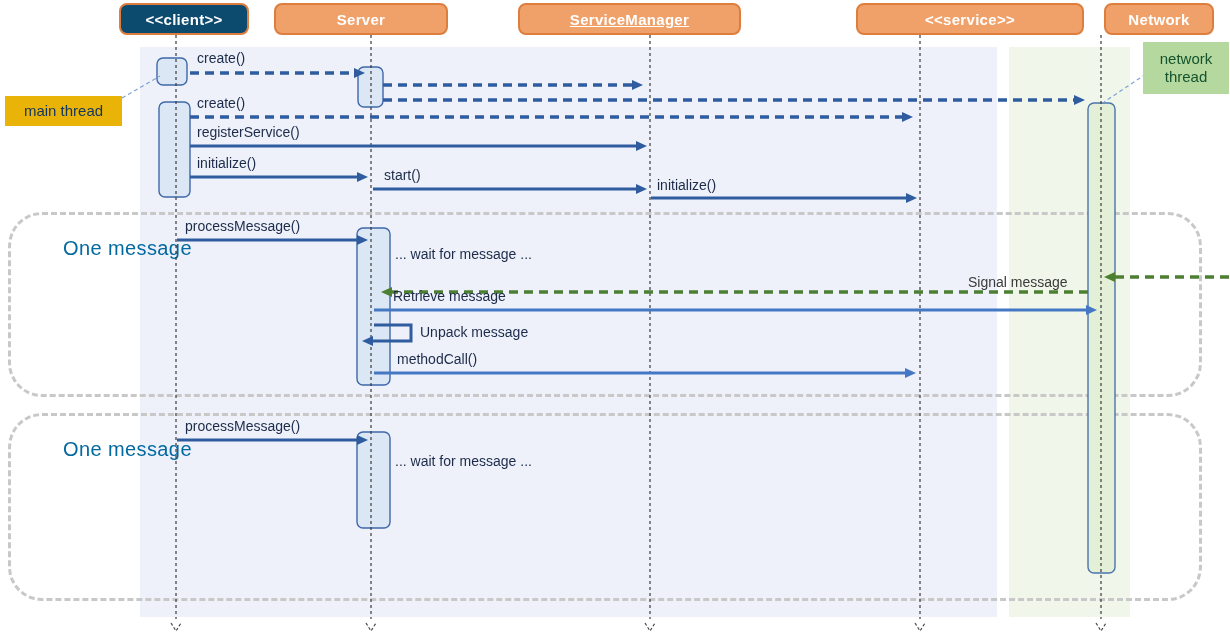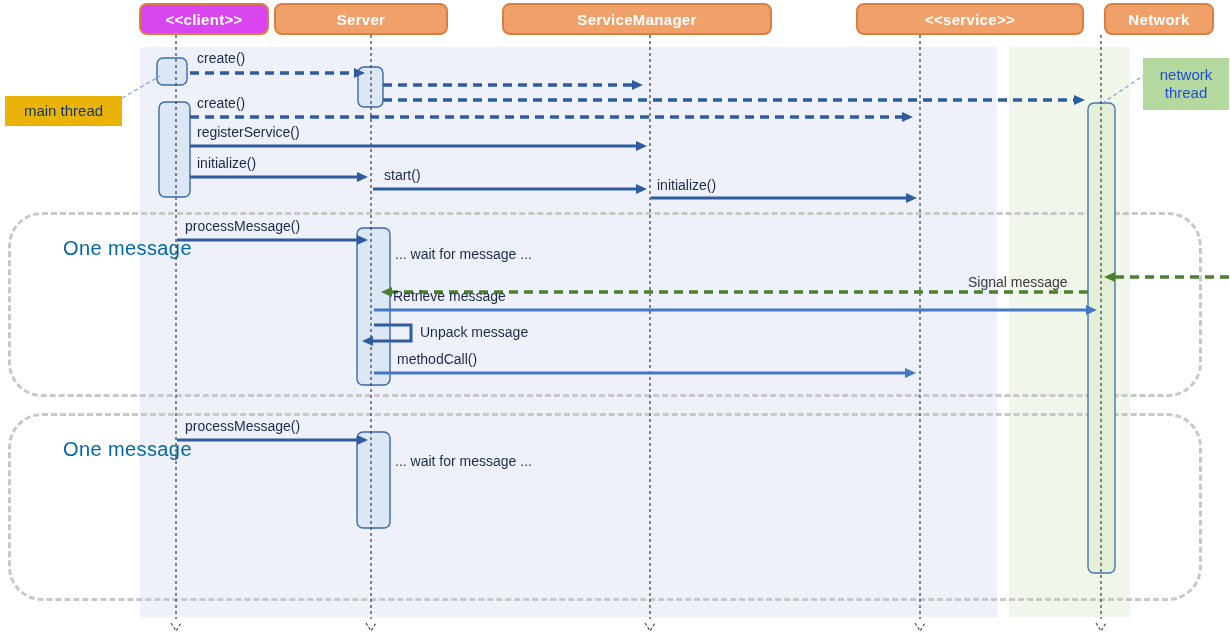--- a/index.html
+++ b/index.html
@@ -15,21 +15,21 @@
   }
   .group-label{
     position:absolute;left:52px;top:22px;font-size:20px;color:#0369a1;letter-spacing:.4px;
   }
   .participant{
     position:absolute;top:3px;height:32px;box-sizing:border-box;
     border:2px solid #dd7e3e;border-radius:8px;background:#f0a169;
     color:#ffffff;font-size:15px;font-weight:700;letter-spacing:.3px;
     display:flex;align-items:center;justify-content:center;
   }
-  .participant.gray{background:#d946ef;margin-left:20px;}
+  .participant.gray{background:#0c4a6e;}
   .note{
     position:absolute;display:flex;align-items:center;justify-content:center;
     text-align:center;font-size:15px;line-height:1.2;
   }
   svg text.mlabel{font-family:"Liberation Sans",sans-serif;font-size:14px;fill:#1c2b4a;}
   svg text.mlabel.plain{fill:#3a3a3a;}
 </style>
 </head>
 <body>
 
@@ -106,21 +106,21 @@
       <polygon points="362,341 373,336 373,346" fill="#2e5c9e"></polygon>
       <text x="420" y="337" class="mlabel">Unpack message</text>
       <text x="395" y="259" class="mlabel">... wait for message ...</text>
       <text x="395" y="466" class="mlabel">... wait for message ...</text>
       <line x1="122" y1="98" x2="160" y2="76" stroke="#7ba3d4" stroke-width="1.2" stroke-dasharray="4 3"></line>
       <line x1="1146" y1="74" x2="1104" y2="102" stroke="#7ba3d4" stroke-width="1.2" stroke-dasharray="4 3"></line>
     </svg>
   <div id="participants">
       <div class="participant gray" style="left: 119px; width: 130px;">&lt;&lt;client&gt;&gt;</div>
       <div class="participant" style="left: 274px; width: 174px;">Server</div>
-      <div class="participant" style="left: 502px; width: 270px;">ServiceManager</div>
+      <div class="participant" style="left: 518px; width: 223px; text-decoration: underline;">ServiceManager</div>
       <div class="participant" style="left: 856px; width: 228px;">&lt;&lt;service&gt;&gt;</div>
       <div class="participant" style="left: 1104px; width: 110px;">Network</div>
     </div>
   <div id="notesLayer">
       <div class="note" style="left: 5px; top: 96px; width: 117px; height: 30px; background: #eab308; color: rgb(16, 54, 95);">main thread</div>
-      <div class="note" style="left: 1143px; top: 58px; width: 86px; height: 52px; background: rgb(181, 216, 158); color: #1d4ed8;">network thread</div>
+      <div class="note" style="left: 1143px; top: 42px; width: 86px; height: 52px; background: rgb(181, 216, 158); color: #14532d;">network thread</div>
     </div>
 </div>
 
 </body></html>

